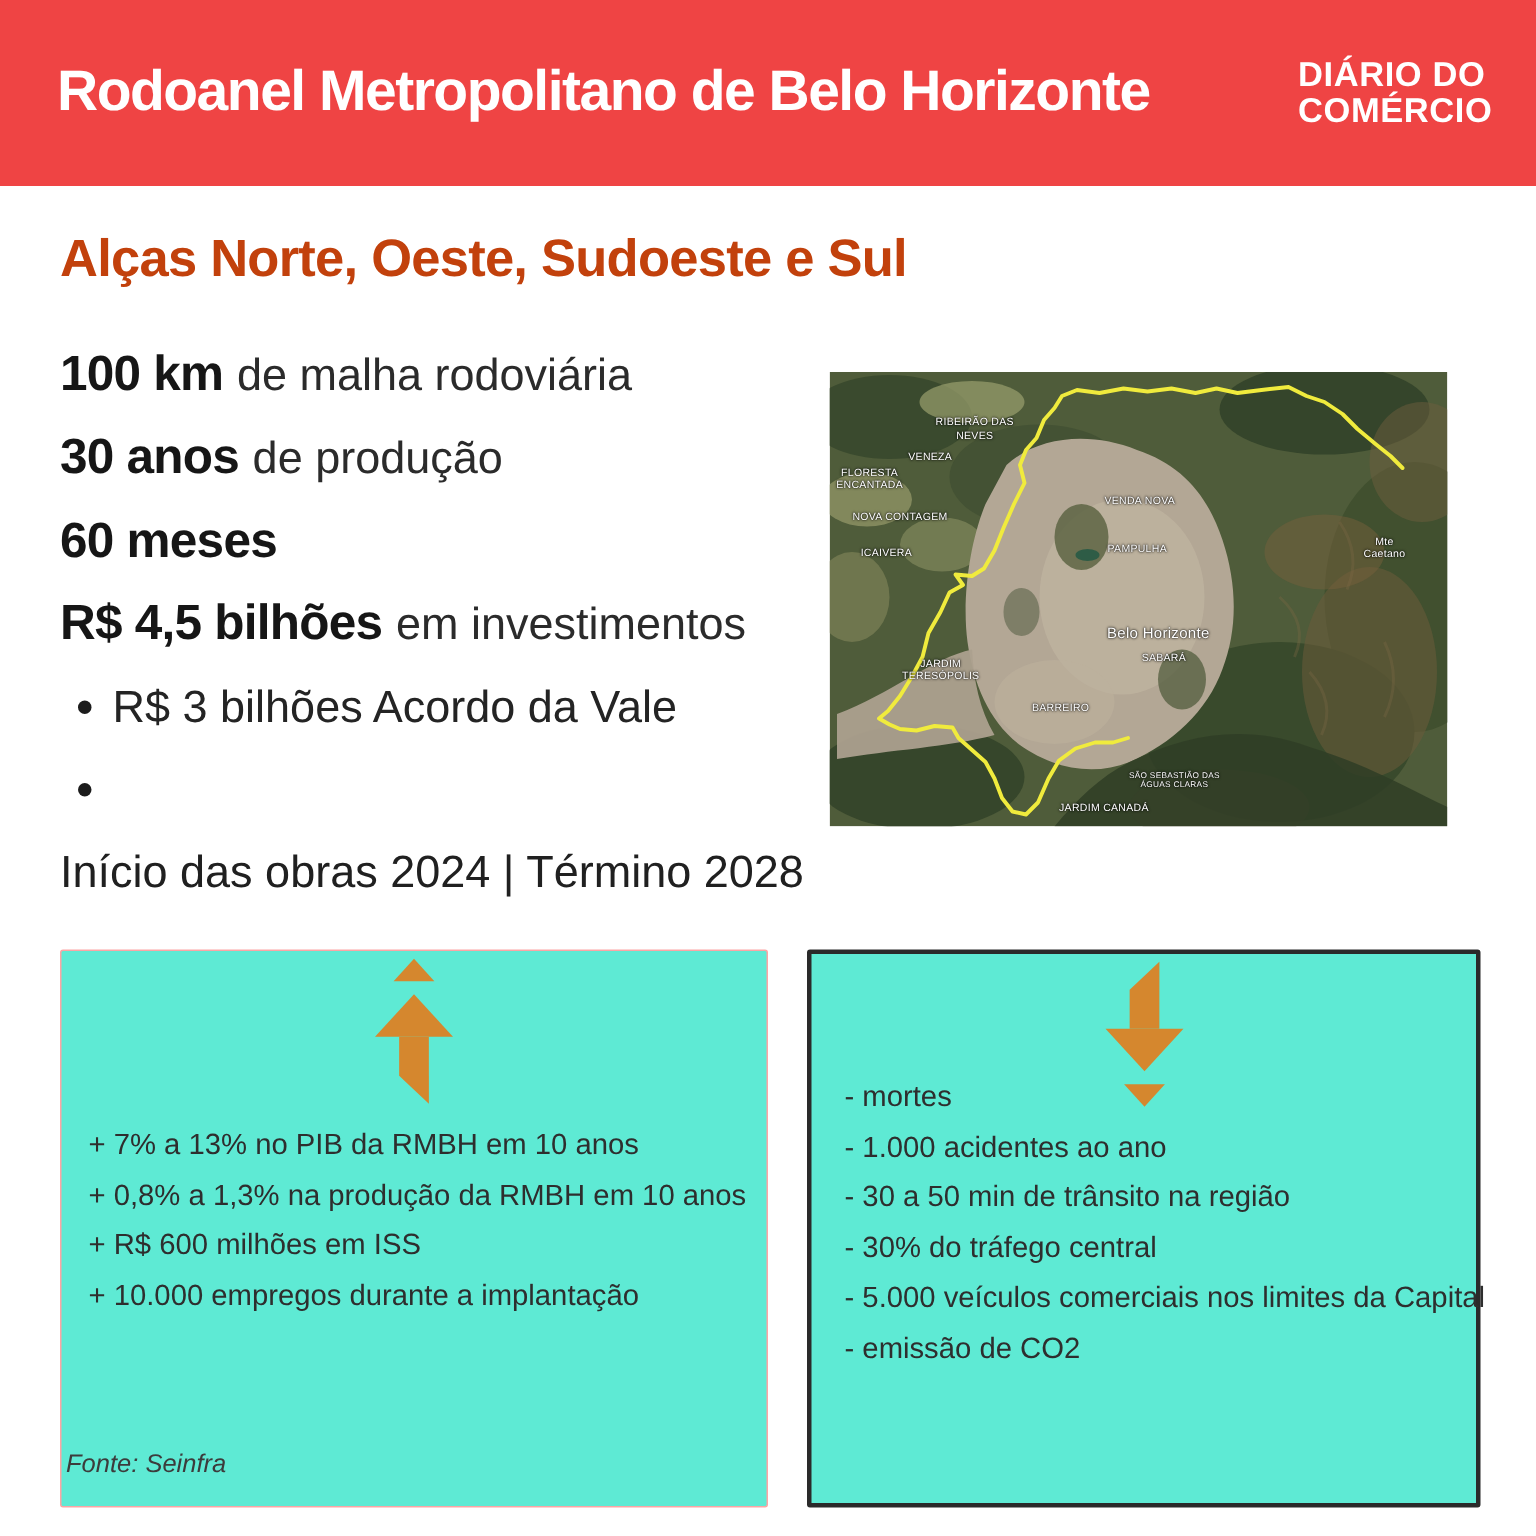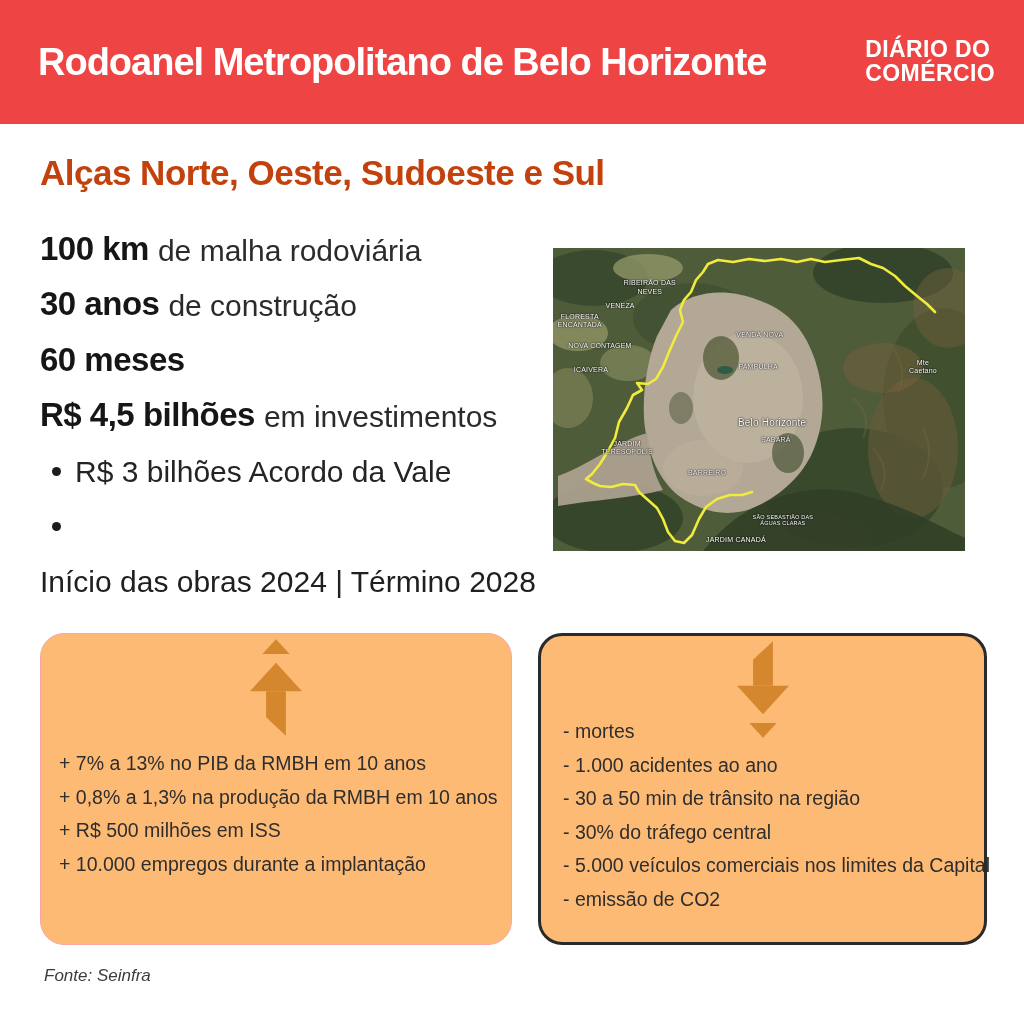--- a/index.html
+++ b/index.html
@@ -33,21 +33,21 @@
   
   .map { position:absolute; left:553px; top:248px; width:412px; height:303px; overflow:hidden;padding-left:32px; }
   .map svg.terrain { position:absolute; left:0; top:0; }
   .map-label { position:absolute; transform:translate(-50%,-50%); color:#ffffff; font-size:7px;
     text-align:center; line-height:1.2; letter-spacing:0.2px; text-shadow:0 0 2px rgba(0,0,0,0.95), 0 0 1px rgba(0,0,0,0.9);
     max-width:70px; pointer-events:none; text-transform:uppercase; }
   .map-label.city { font-size:10px; text-transform:none; font-weight:normal; max-width:120px; white-space:nowrap; }
   .map-label.small3 { font-size:5.5px; max-width:62px; }
 
   
-  .box { position:absolute; top:633px; height:312px; border-radius:24px; background:#fdba74; }
+  .box { position:absolute; top:633px; height:372px; border-radius:2px; background:#5eead4; }
   .box-left  { left:40px;  width:472px; border:1px solid #fca5a5; }
   .box-right { left:538px; width:449px; border:3px solid #2a2a2a; }
   .arrow-wrap { position:absolute; top:4px; left:50%; transform:translateX(-50%); }
   .box-list { position:absolute; }
   .box-left  .box-list { left:18px; top:113px; }
   .box-right .box-list { left:22px; top:79px; }
   .box-item { font-size:19.5px; line-height:33.5px; color:#2e2e2e; white-space:nowrap; }
 
   .fonte { position:absolute; left:44px; top:966px; font-size:17px; font-style:italic; color:#3c3c3c; }
 </style>
@@ -66,21 +66,21 @@
 
   <div class="subtitle">Alças Norte, Oeste, Sudoeste e Sul</div>
 
   <div class="stats">
     <div class="stat-line">
       <span class="stat-value">100 km</span>
       <span class="stat-label">de malha rodoviária</span>
     </div>
     <div class="stat-line">
       <span class="stat-value">30 anos</span>
-      <span class="stat-label">de construção</span>
+      <span class="stat-label">de produção</span>
     </div>
     <div class="stat-line">
       <span class="stat-value">60 meses</span>
     </div>
     <div class="stat-line">
       <span class="stat-value">R$ 4,5 bilhões</span>
       <span class="stat-label">em investimentos</span>
     </div>
   </div>
 
@@ -145,21 +145,21 @@
     <div class="arrow-wrap">
       <svg width="62" height="99" viewBox="0 0 100 160" xmlns="http://www.w3.org/2000/svg">
         <polygon points="28,26 50,2 72,26" fill="#D5872E"></polygon>
         <polygon points="8,86 50,40 92,86" fill="#D5872E"></polygon>
         <polygon points="34,86 66,86 66,158 34,128" fill="#D5872E"></polygon>
       </svg>
     </div>
     <div class="box-list">
       <div class="box-item">+ 7% a 13% no PIB da RMBH em 10 anos</div>
       <div class="box-item">+ 0,8% a 1,3% na produção da RMBH em 10 anos</div>
-      <div class="box-item">+ R$ 500 milhões em ISS</div>
+      <div class="box-item">+ R$ 600 milhões em ISS</div>
       <div class="box-item">+ 10.000 empregos durante a implantação</div>
     </div>
   </div>
 
   <div class="box box-right">
     <div class="arrow-wrap">
       <svg width="62" height="99" viewBox="0 0 100 160" xmlns="http://www.w3.org/2000/svg">
         <polygon points="34,74 34,32 66,2 66,74" fill="#D5872E"></polygon>
         <polygon points="8,74 92,74 50,120" fill="#D5872E"></polygon>
         <polygon points="28,134 72,134 50,158" fill="#D5872E"></polygon>

